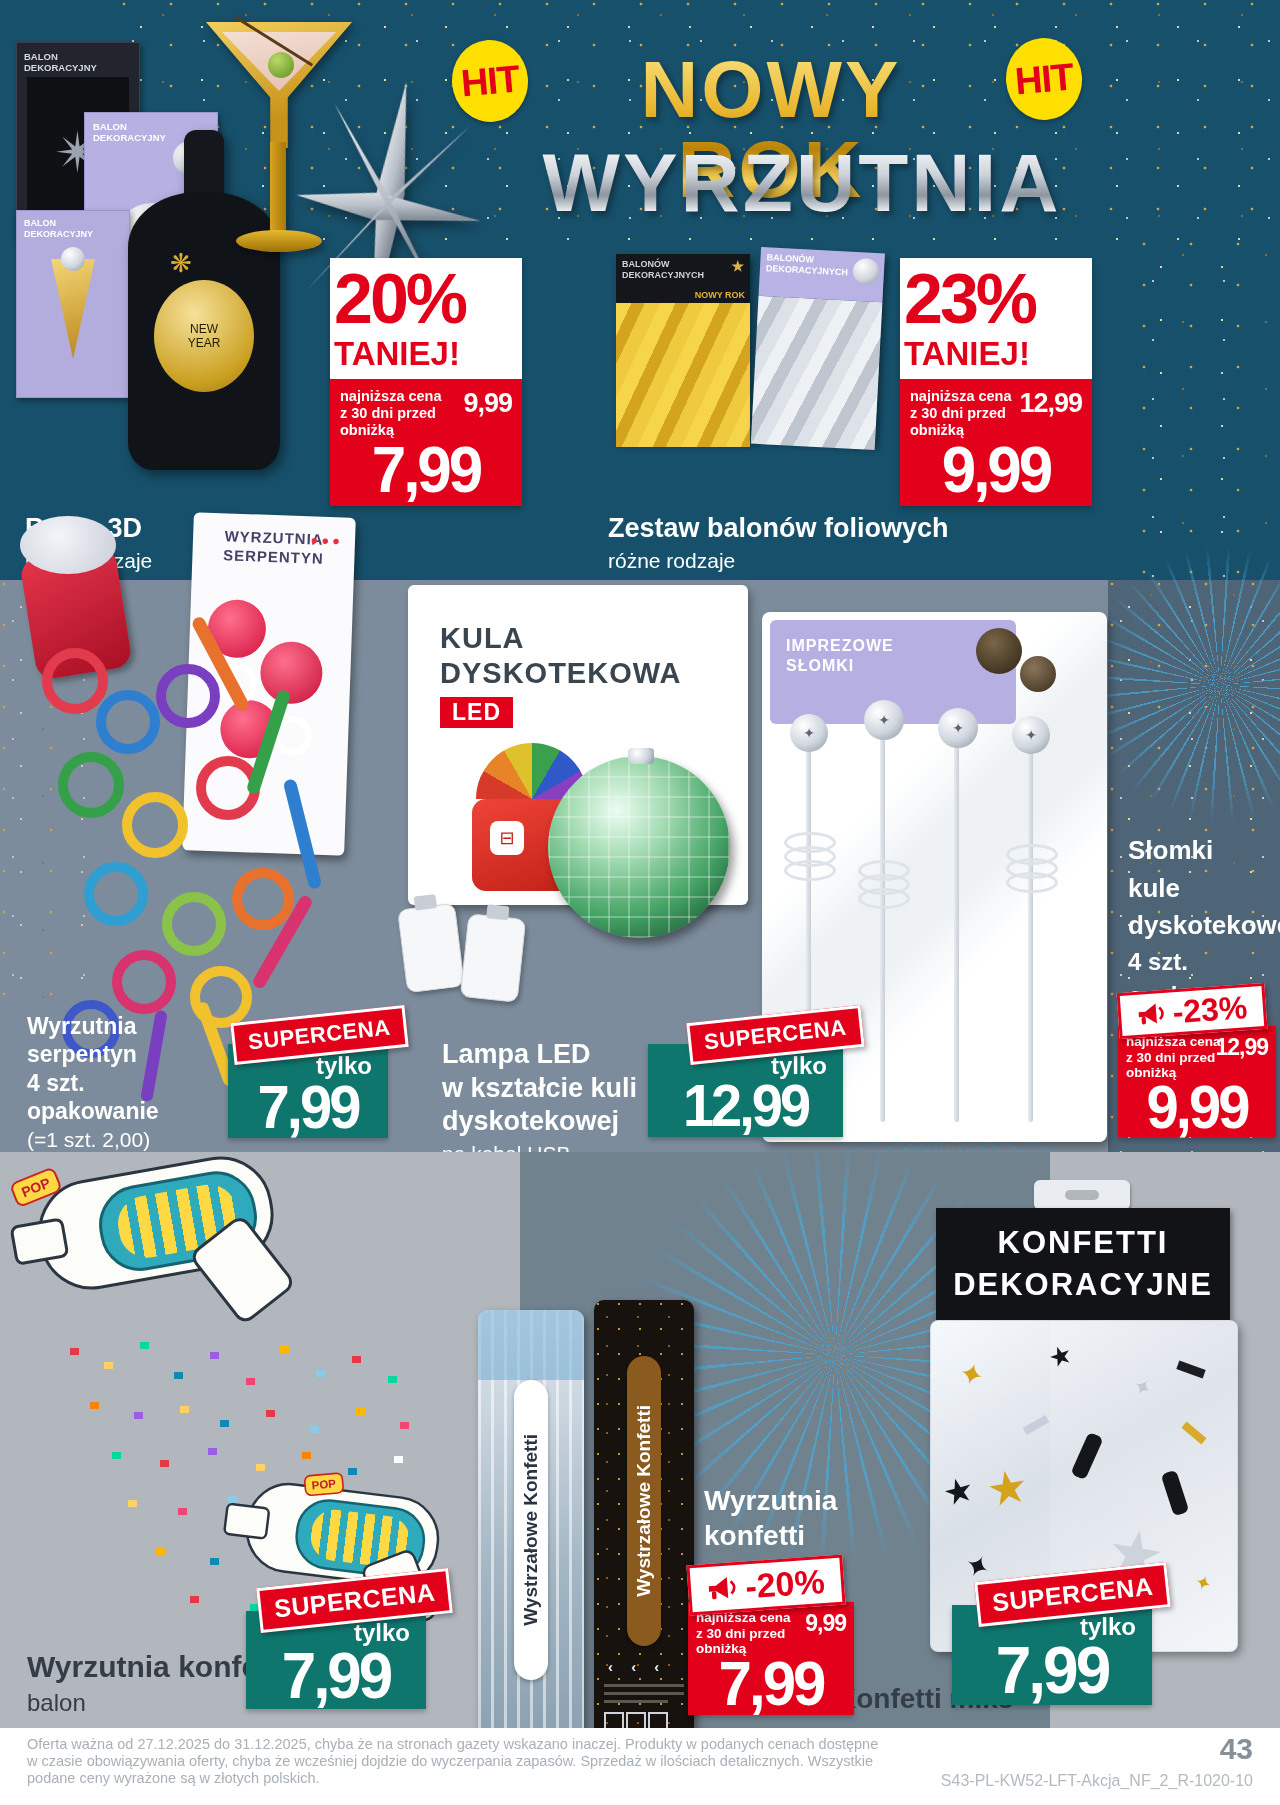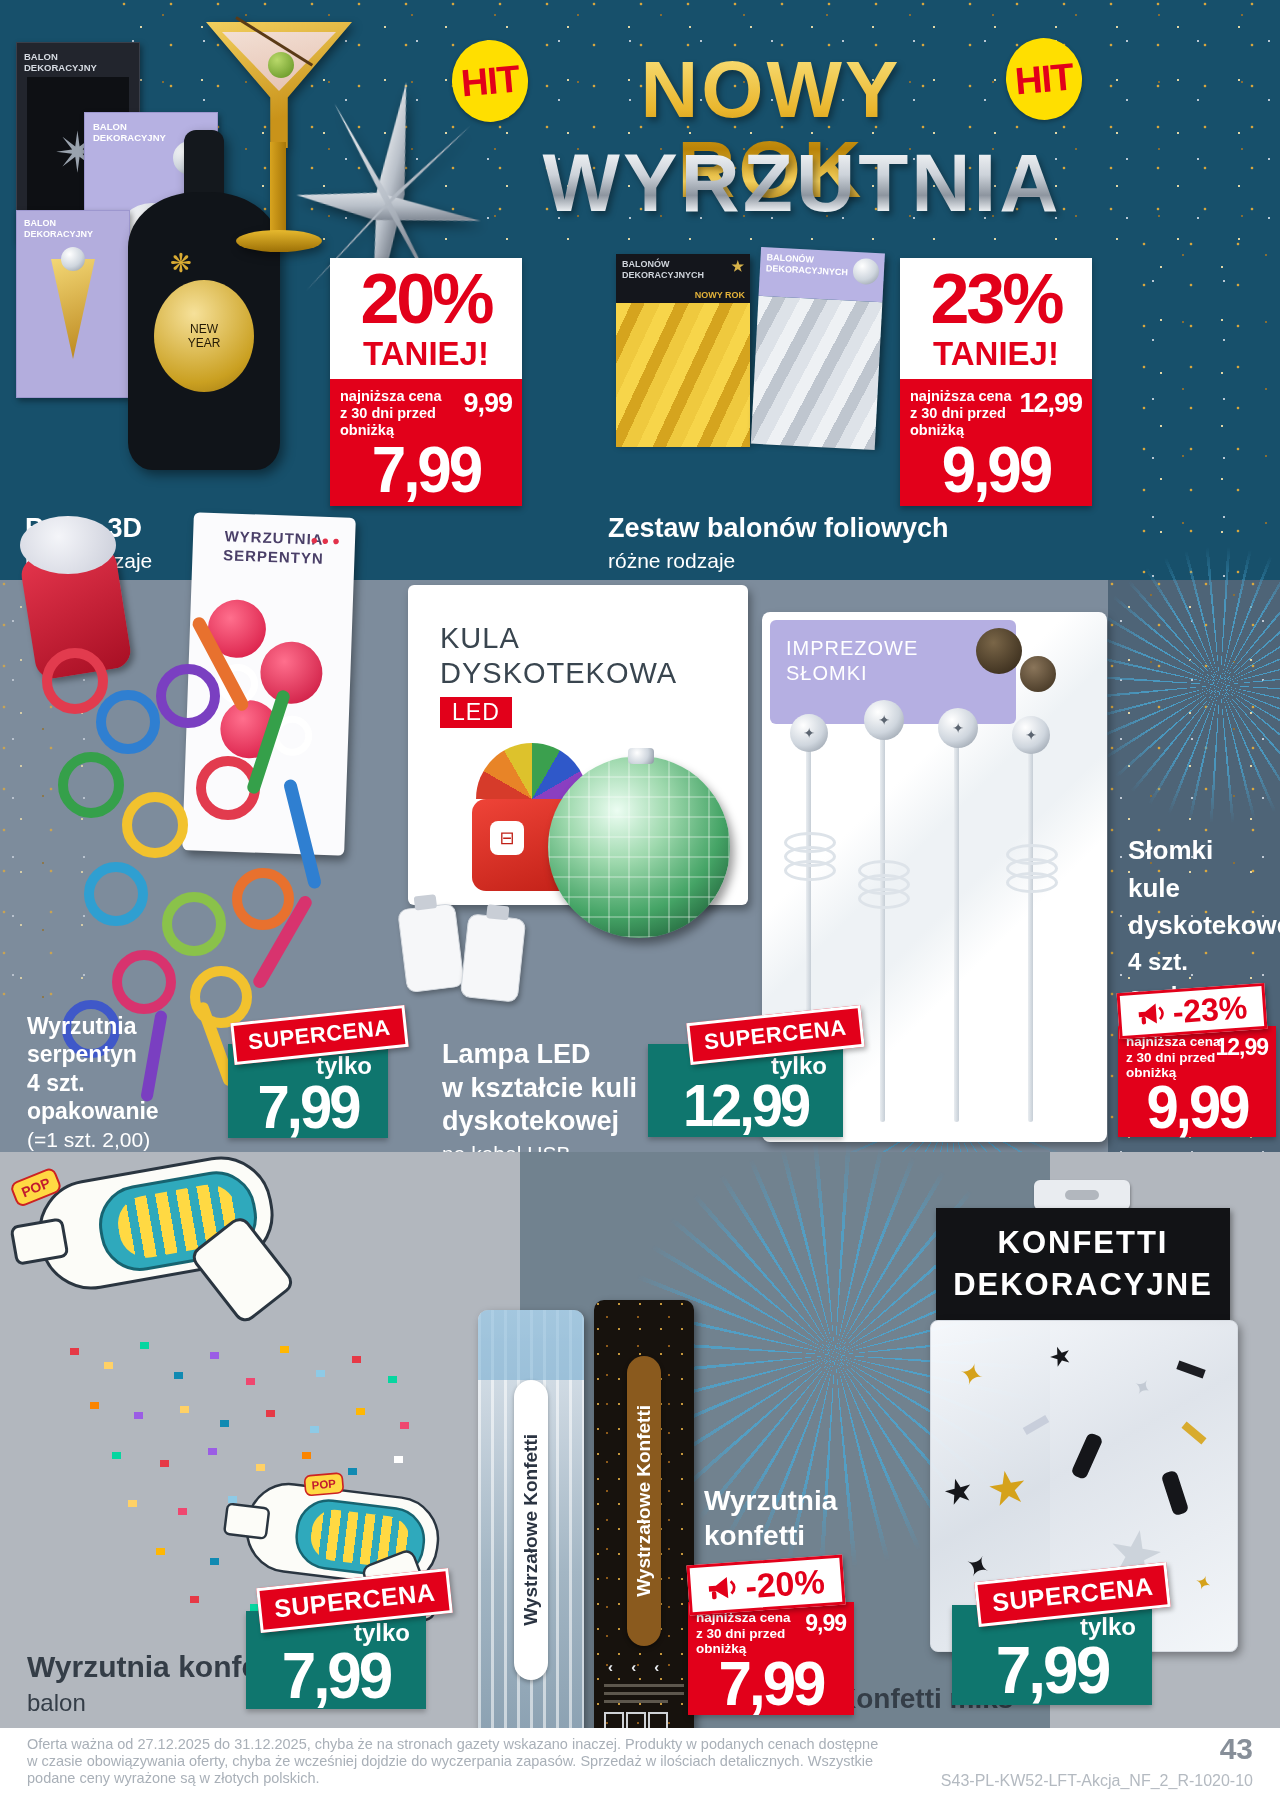--- a/index.html
+++ b/index.html
@@ -35,21 +35,21 @@
     .balloon-silver{background:linear-gradient(180deg,#ffffff 0%,#cdd3da 40%,#8d959f 65%,#eef1f4 85%,#7d858f 100%);
       -webkit-background-clip:text;background-clip:text;color:transparent;text-shadow:none}
   }
 
   .hit{width:76px;height:82px;border-radius:50%;background:#ffdf00;display:flex;align-items:center;
        justify-content:center;color:#e2001a;font-weight:bold;font-size:38px;transform:rotate(-5deg);
        letter-spacing:-1px;box-shadow:0 2px 4px rgba(0,0,0,.3)}
 
   
   .discount-box{box-shadow:0 3px 6px rgba(0,0,0,.3)}
-  .db-top{background:#fff;text-align:center;padding:8px 4px 6px}
+  .db-top{background:#fff;text-align:left;padding:8px 4px 6px}
   .db-pct{color:#e2001a;font-size:70px;font-weight:bold;letter-spacing:-3px;line-height:.95}
   .db-taniej{color:#e2001a;font-size:33px;font-weight:bold;letter-spacing:0;margin-top:2px}
   .db-bottom{background:#e2001a;color:#fff;position:relative;padding:9px 10px 6px}
   .db-lowest{font-size:14.5px;font-weight:bold;line-height:1.18;width:112px}
   .db-old{position:absolute;right:10px;top:9px;font-size:27px;font-weight:bold;letter-spacing:-1px}
   .db-price{font-size:62px;font-weight:bold;text-align:center;letter-spacing:-3px;line-height:.95;
             margin-top:2px;transform:scaleY(1.04)}
 
   
   .sc-badge{display:inline-block;background:#e2001a;border:3px solid #fff;color:#fff;font-weight:bold;
@@ -308,21 +308,21 @@
 
   <div class="abs" style="left:228px;top:1014px;width:160px">
     <div class="sc-badge" style="font-size:22px;margin-left:4px">SUPERCENA</div>
     <div class="sc-body">
       <div class="sc-tylko">tylko</div>
       <div class="sc-price" style="font-size:58px">7,99</div>
     </div>
   </div>
 
   <div class="abs" style="left:408px;top:585px;width:340px;height:320px;background:#ffffff;border-radius:6px;box-shadow:3px 5px 9px rgba(0,0,0,.35)">
-    <div style="padding:36px 0 0 32px;color:#39454f;font-weight:normal;font-size:29px;letter-spacing:1px;line-height:1.2">
+    <div style="padding:36px 0 0 32px;color:#39454f;font-weight:bold;font-size:29px;letter-spacing:1px;line-height:1.2">
       <div>KULA</div>
       <div>DYSKOTEKOWA</div>
       <div style="display:inline-block;background:#e2001a;color:#fff;font-size:23px;padding:2px 12px;margin-top:6px">LED</div>
     </div>
     <div class="abs" style="left:68px;top:158px;width:112px;height:56px;border-radius:56px 56px 0 0;background:conic-gradient(from 270deg at 50% 100%,#d63b2a 0 30deg,#e88427 30deg 60deg,#ddc22c 60deg 90deg,#3ba04e 90deg 120deg,#2f58c9 120deg 150deg,#8a3fc1 150deg 180deg)"></div>
     <div class="abs" style="left:64px;top:214px;width:120px;height:92px;background:linear-gradient(160deg,#ef4438,#c01f16);border-radius:14px">
       <div class="abs" style="left:18px;top:22px;width:34px;height:34px;background:#fff;border-radius:8px;display:flex;align-items:center;justify-content:center;color:#c01f16;font-size:18px">⊟</div>
     </div>
   </div>
   <div class="abs disco" style="left:548px;top:756px;width:182px;height:182px;box-shadow:4px 6px 10px rgba(0,0,0,.4)"></div>
@@ -345,21 +345,21 @@
 
   <div class="abs" style="left:648px;top:1014px;width:195px">
     <div class="sc-badge" style="font-size:22px;margin-left:40px">SUPERCENA</div>
     <div class="sc-body">
       <div class="sc-tylko">tylko</div>
       <div class="sc-price" style="font-size:56px">12,99</div>
     </div>
   </div>
 
   <div class="abs" style="left:762px;top:612px;width:345px;height:530px;border-radius:8px;background:linear-gradient(135deg,#ffffff 0 35%,#eef2f5 45% 55%,#ffffff 65%);box-shadow:3px 5px 9px rgba(0,0,0,.35)">
-    <div class="abs" style="left:8px;top:8px;width:230px;height:88px;background:#b5afe2;border-radius:6px;color:#fff;font-weight:normal;font-size:20px;letter-spacing:1px;padding:16px 0 0 16px;line-height:1.25">
+    <div class="abs" style="left:8px;top:8px;width:230px;height:88px;background:#b5afe2;border-radius:6px;color:#fff;font-weight:bold;font-size:16px;letter-spacing:1px;padding:16px 0 0 16px;line-height:1.25">
       <div>IMPREZOWE</div>
       <div>SŁOMKI</div>
     </div>
     <div class="abs" style="left:214px;top:16px;width:46px;height:46px;border-radius:50%;background:radial-gradient(circle at 38% 32%,#7a6648,#2e2315)"></div>
     <div class="abs" style="left:258px;top:44px;width:36px;height:36px;border-radius:50%;background:radial-gradient(circle at 38% 32%,#8a755a,#3a2d1c)"></div>
 
     <div class="abs straw-line" style="left:44px;top:130px;height:380px"></div>
     <div class="abs straw-line" style="left:118px;top:118px;height:392px"></div>
     <div class="abs straw-line" style="left:192px;top:126px;height:384px"></div>
     <div class="abs straw-line" style="left:266px;top:134px;height:376px"></div>

